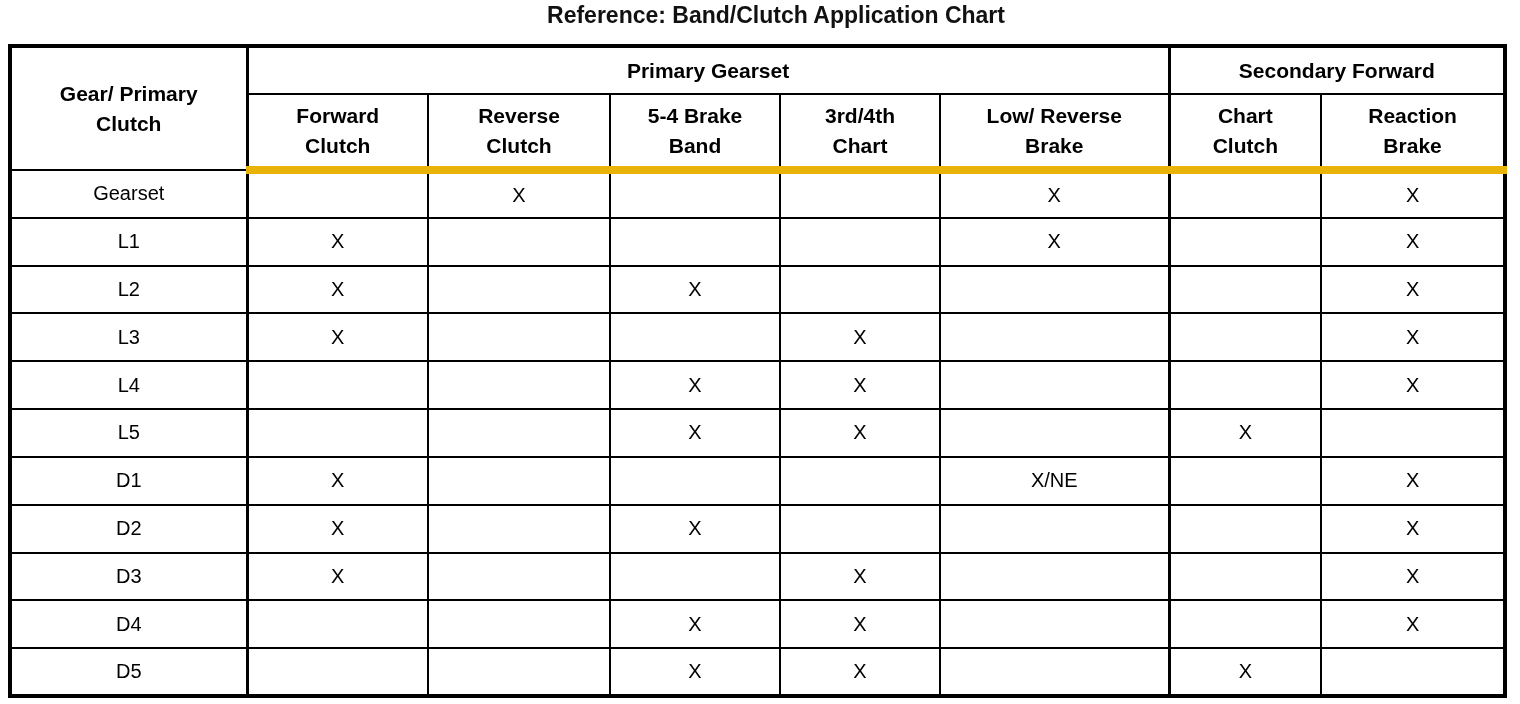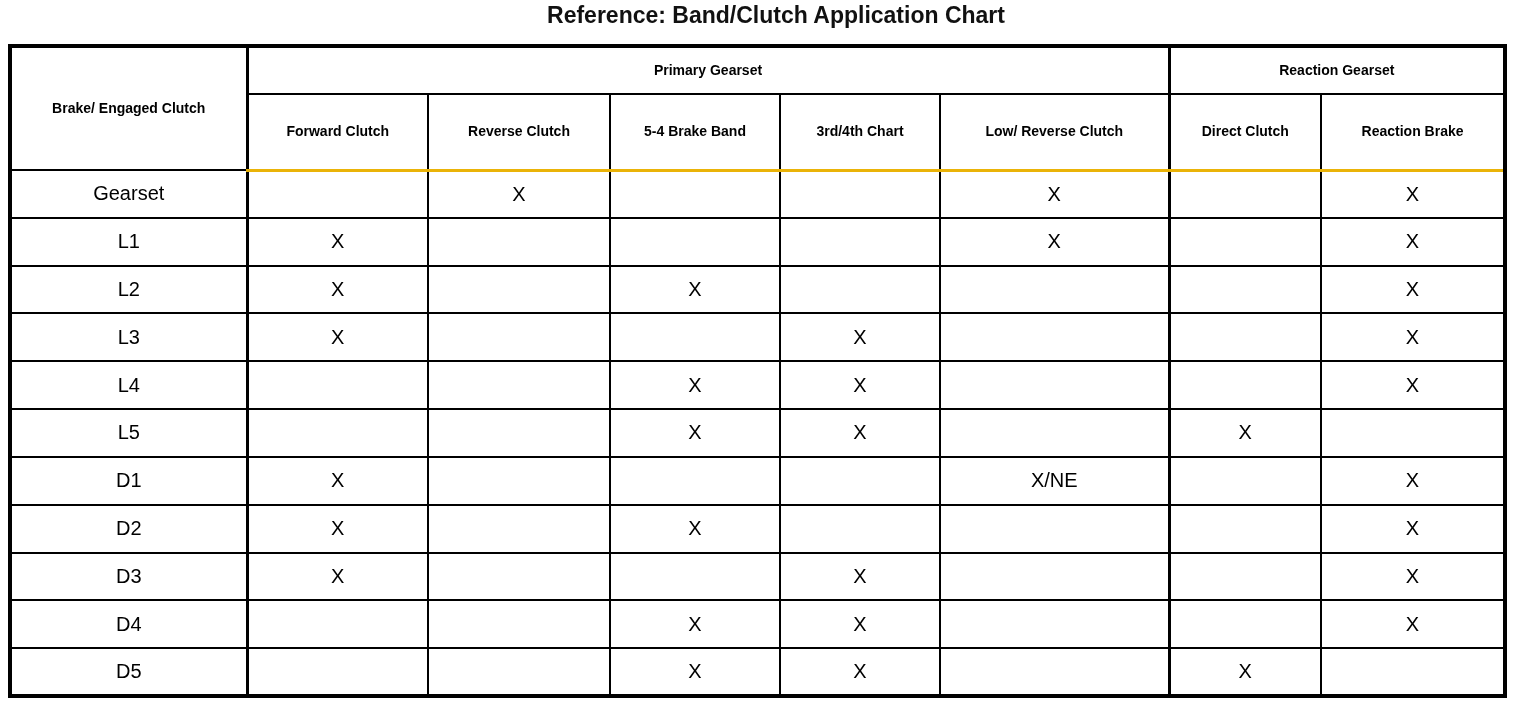--- a/index.html
+++ b/index.html
@@ -38,32 +38,32 @@
   }
   table.app-chart th,
   table.app-chart td {
     border: 2px solid #000000;
     text-align: center;
     vertical-align: middle;
     padding: 0 22px;
     overflow: hidden;
   }
   table.app-chart th {
-    font-size: 14px;
+    font-size: 21px;
     font-weight: bold;
     line-height: 1.4;
   }
   table.app-chart td {
     font-size: 20px;
     font-weight: normal;
   }
   tr.group-row { height: 48px; }
   tr.col-row   { height: 76px; }
   tbody tr     { height: 47px; }
-  tr.col-row th { border-bottom: 3px solid #eab308; }
+  tr.col-row th { border-bottom: 8px solid #eab308; }
   .sep-left { border-left: 3px solid #000000 !important; }
   .gear-head { padding: 0 18px; }
 </style>
 </head>
 <body>
 
 <div class="page">
 
   <div class="title">Reference: Band/Clutch Application Chart</div>
 
@@ -73,31 +73,31 @@
       <col style="width:181px">
       <col style="width:182px">
       <col style="width:170px">
       <col style="width:160px">
       <col style="width:229px">
       <col style="width:152px">
       <col style="width:184px">
     </colgroup>
     <thead>
       <tr class="group-row">
-        <th rowspan="2" class="gear-head">Brake/ Engaged Clutch</th>
+        <th rowspan="2" class="gear-head">Gear/ Primary Clutch</th>
         <th colspan="5" class="sep-left">Primary Gearset</th>
-        <th colspan="2" class="sep-left">Reaction Gearset</th>
+        <th colspan="2" class="sep-left">Secondary Forward</th>
       </tr>
       <tr class="col-row">
         <th class="sep-left">Forward Clutch</th>
         <th>Reverse Clutch</th>
         <th>5-4 Brake Band</th>
         <th>3rd/4th Chart</th>
-        <th>Low/ Reverse Clutch</th>
-        <th class="sep-left">Direct Clutch</th>
+        <th>Low/ Reverse Brake</th>
+        <th class="sep-left">Chart Clutch</th>
         <th>Reaction Brake</th>
       </tr>
     </thead>
     <tbody>
         <tr>
           <td>Gearset</td>
           <td class="sep-left"></td>
           <td>X</td>
           <td></td>
           <td></td>

